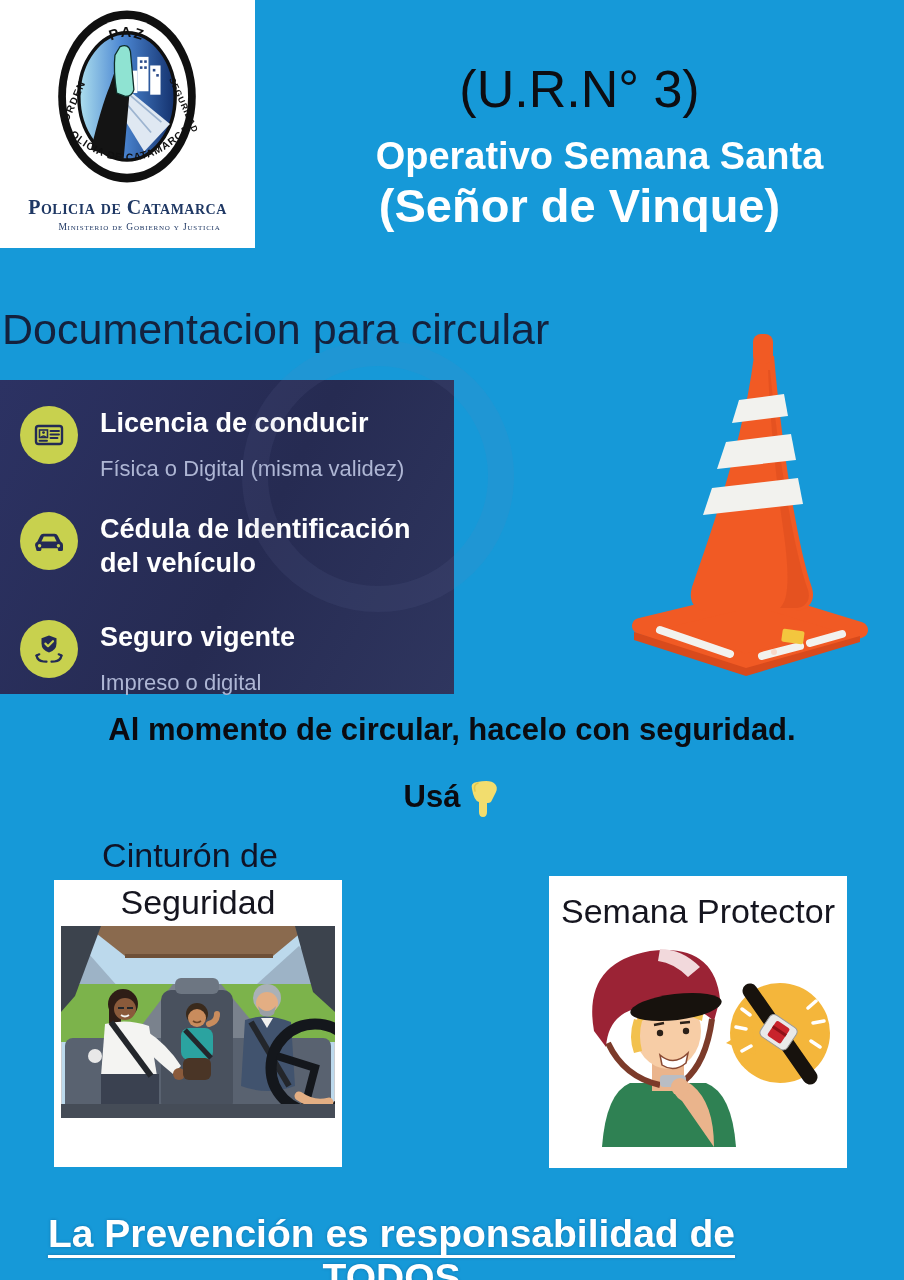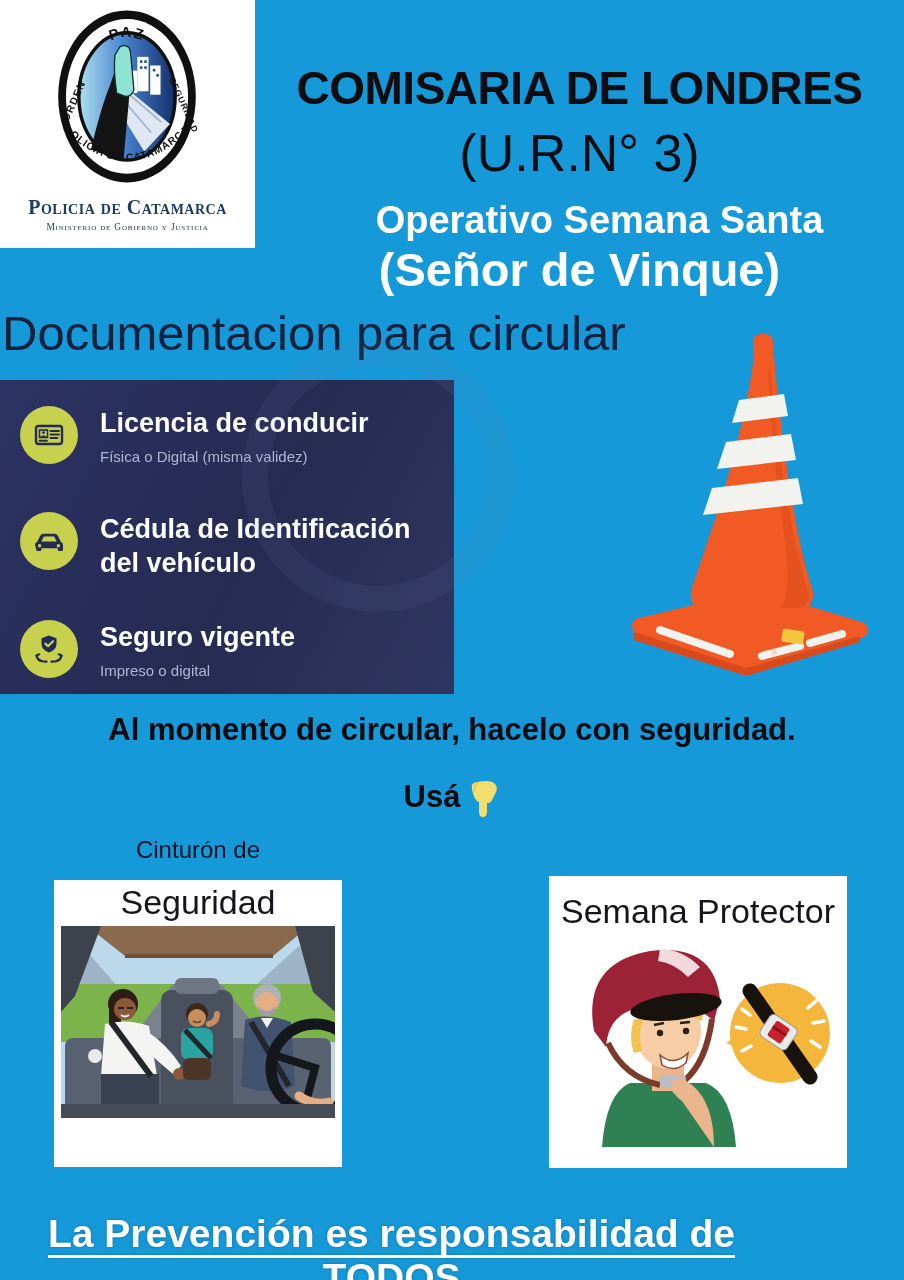--- a/index.html
+++ b/index.html
@@ -9,51 +9,51 @@
     font-family:"Liberation Sans", sans-serif;
   }
   
   .logo-box{position:absolute;left:0;top:0;width:255px;height:248px;background:#ffffff;text-align:center;}
   .logo-badge{position:absolute;left:41px;top:2px;}
   .org-name{position:absolute;left:0;top:196px;width:255px;
     font-family:"Liberation Serif", serif;font-variant:small-caps;font-weight:bold;
     font-size:20px;color:#1f3864;letter-spacing:.5px;}
   .org-sub{position:absolute;left:0;top:222px;width:255px;
     font-family:"Liberation Serif", serif;font-variant:small-caps;
-    font-size:9.5px;color:#1f3864;letter-spacing:.8px;}
+    font-size:9.5px;color:#1f3864;letter-spacing:.8px;padding-left:12px;}
   
   .header{position:absolute;left:255px;top:56px;width:649px;text-align:center;}
   .title-l1{font-size:46px;line-height:64px;font-weight:800;color:#0d0d12;letter-spacing:-.5px;}
   .title-l2{font-size:52px;line-height:66px;font-weight:400;color:#0d0d12;}
   .subtitle-l1{margin-top:9px;font-size:38px;line-height:50px;font-weight:bold;color:#ffffff;margin-left:40px;}
   .subtitle-l2{font-size:47px;line-height:50px;font-weight:bold;color:#ffffff;}
   
-  .section-heading{position:absolute;left:2px;top:305px;font-size:49px;color:#14213d;font-weight:400;}
+  .section-heading{position:absolute;left:2px;top:305px;font-size:43px;color:#14213d;font-weight:400;}
   
   .panel{position:absolute;left:0;top:380px;width:454px;height:314px;
     background:linear-gradient(118deg,#2c3263 0%,#262b52 55%,#2f365f 100%);}
   .panel::after{content:"";position:absolute;right:-60px;top:-40px;width:220px;height:220px;
     border:26px solid rgba(120,130,180,.10);border-radius:50%;}
   .req-row{position:absolute;left:20px;display:flex;align-items:flex-start;}
   .req-row.r0{top:26px;} .req-row.r1{top:132px;} .req-row.r2{top:240px;}
   .req-icon{flex:0 0 58px;width:58px;height:58px;border-radius:50%;background:#c8d14e;
     display:flex;align-items:center;justify-content:center;}
   .req-text{margin-left:22px;width:350px;}
   .req-title{font-size:27px;line-height:34px;font-weight:bold;color:#ffffff;}
-  .req-sub{font-size:15px;line-height:28px;color:#aeb6d4;margin-top:3px;}
+  .req-sub{font-size:22px;line-height:28px;color:#aeb6d4;margin-top:15px;}
   
   .cone-wrap{position:absolute;left:604px;top:330px;}
   
   .safety-1{position:absolute;left:0;top:712px;width:904px;text-align:center;
     font-size:31px;font-weight:bold;color:#0b0b10;}
   .safety-2{position:absolute;left:0;top:779px;width:904px;display:flex;
     justify-content:center;align-items:flex-start;gap:8px;font-size:31px;font-weight:bold;color:#0b0b10;}
   
-  .label-above{position:absolute;left:54px;top:836px;width:288px;text-align:center;
-    font-size:24px;color:#101326;font-weight:400;}
+  .label-above{position:absolute;left:46px;top:836px;width:288px;text-align:center;
+    font-size:34px;color:#101326;font-weight:400;}
   .card{position:absolute;background:#ffffff;}
   .card-left{left:54px;top:880px;width:288px;height:287px;}
   .card-right{left:549px;top:876px;width:298px;height:292px;}
   .card-title{text-align:center;font-size:34px;color:#15151f;font-weight:400;}
   .card-left .card-title{margin-top:3px;}
   .card-right .card-title{margin-top:16px;}
   .illus{display:block;margin:4px auto 0 auto;}
   
   .footer{position:absolute;left:0;top:1212px;width:783px;text-align:center;
     font-size:39px;font-weight:bold;color:#ffffff;
@@ -106,21 +106,20 @@
     <text font-size="10" font-weight="bold" fill="#101010" letter-spacing="1" transform="rotate(66 164 112)" x="136" y="116">SEGURIDAD</text>
     <text font-size="12" font-weight="bold" fill="#101010" letter-spacing="1">
       <textPath href="#arcBottom" startOffset="50%" text-anchor="middle">POLICIA DE CATAMARCA</textPath>
     </text>
   </svg>
   <div class="org-name">Policia de Catamarca</div>
   <div class="org-sub">Ministerio de Gobierno y Justicia</div>
 </div>
 
 <div class="header">
-  <div class="title-l1">COMISARIA DE LONDRES</div>
   <div class="title-l2">(U.R.N° 3)</div>
   <div class="subtitle-l1">Operativo Semana Santa</div>
   <div class="subtitle-l2">(Señor de Vinque)</div>
 </div>
 
 <div class="section-heading">Documentacion para circular</div>
 
 <div class="panel">
 
   <div class="req-row r0">

